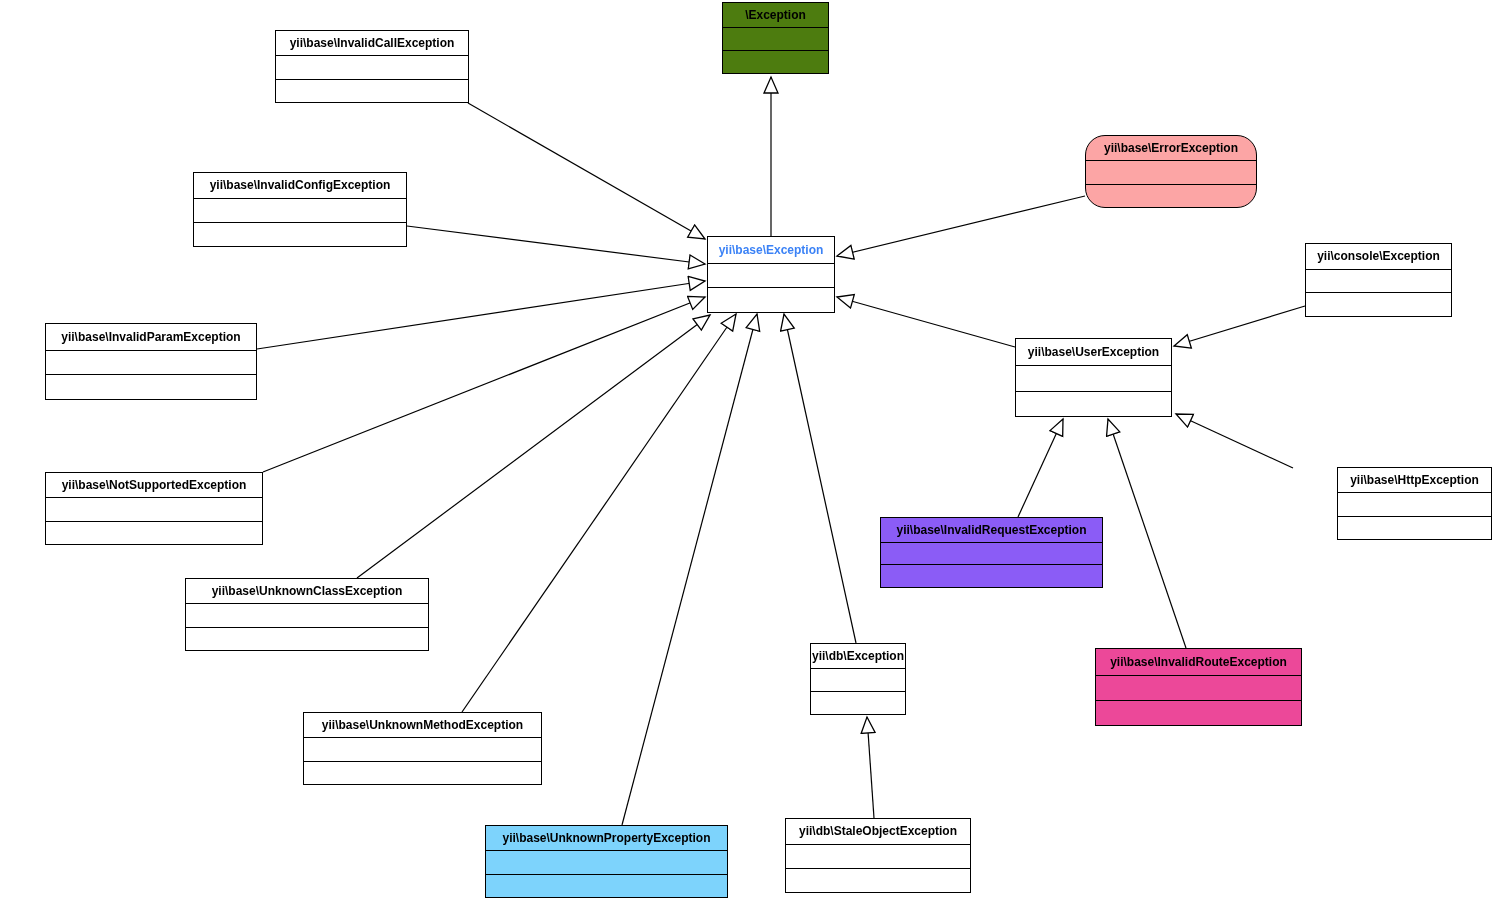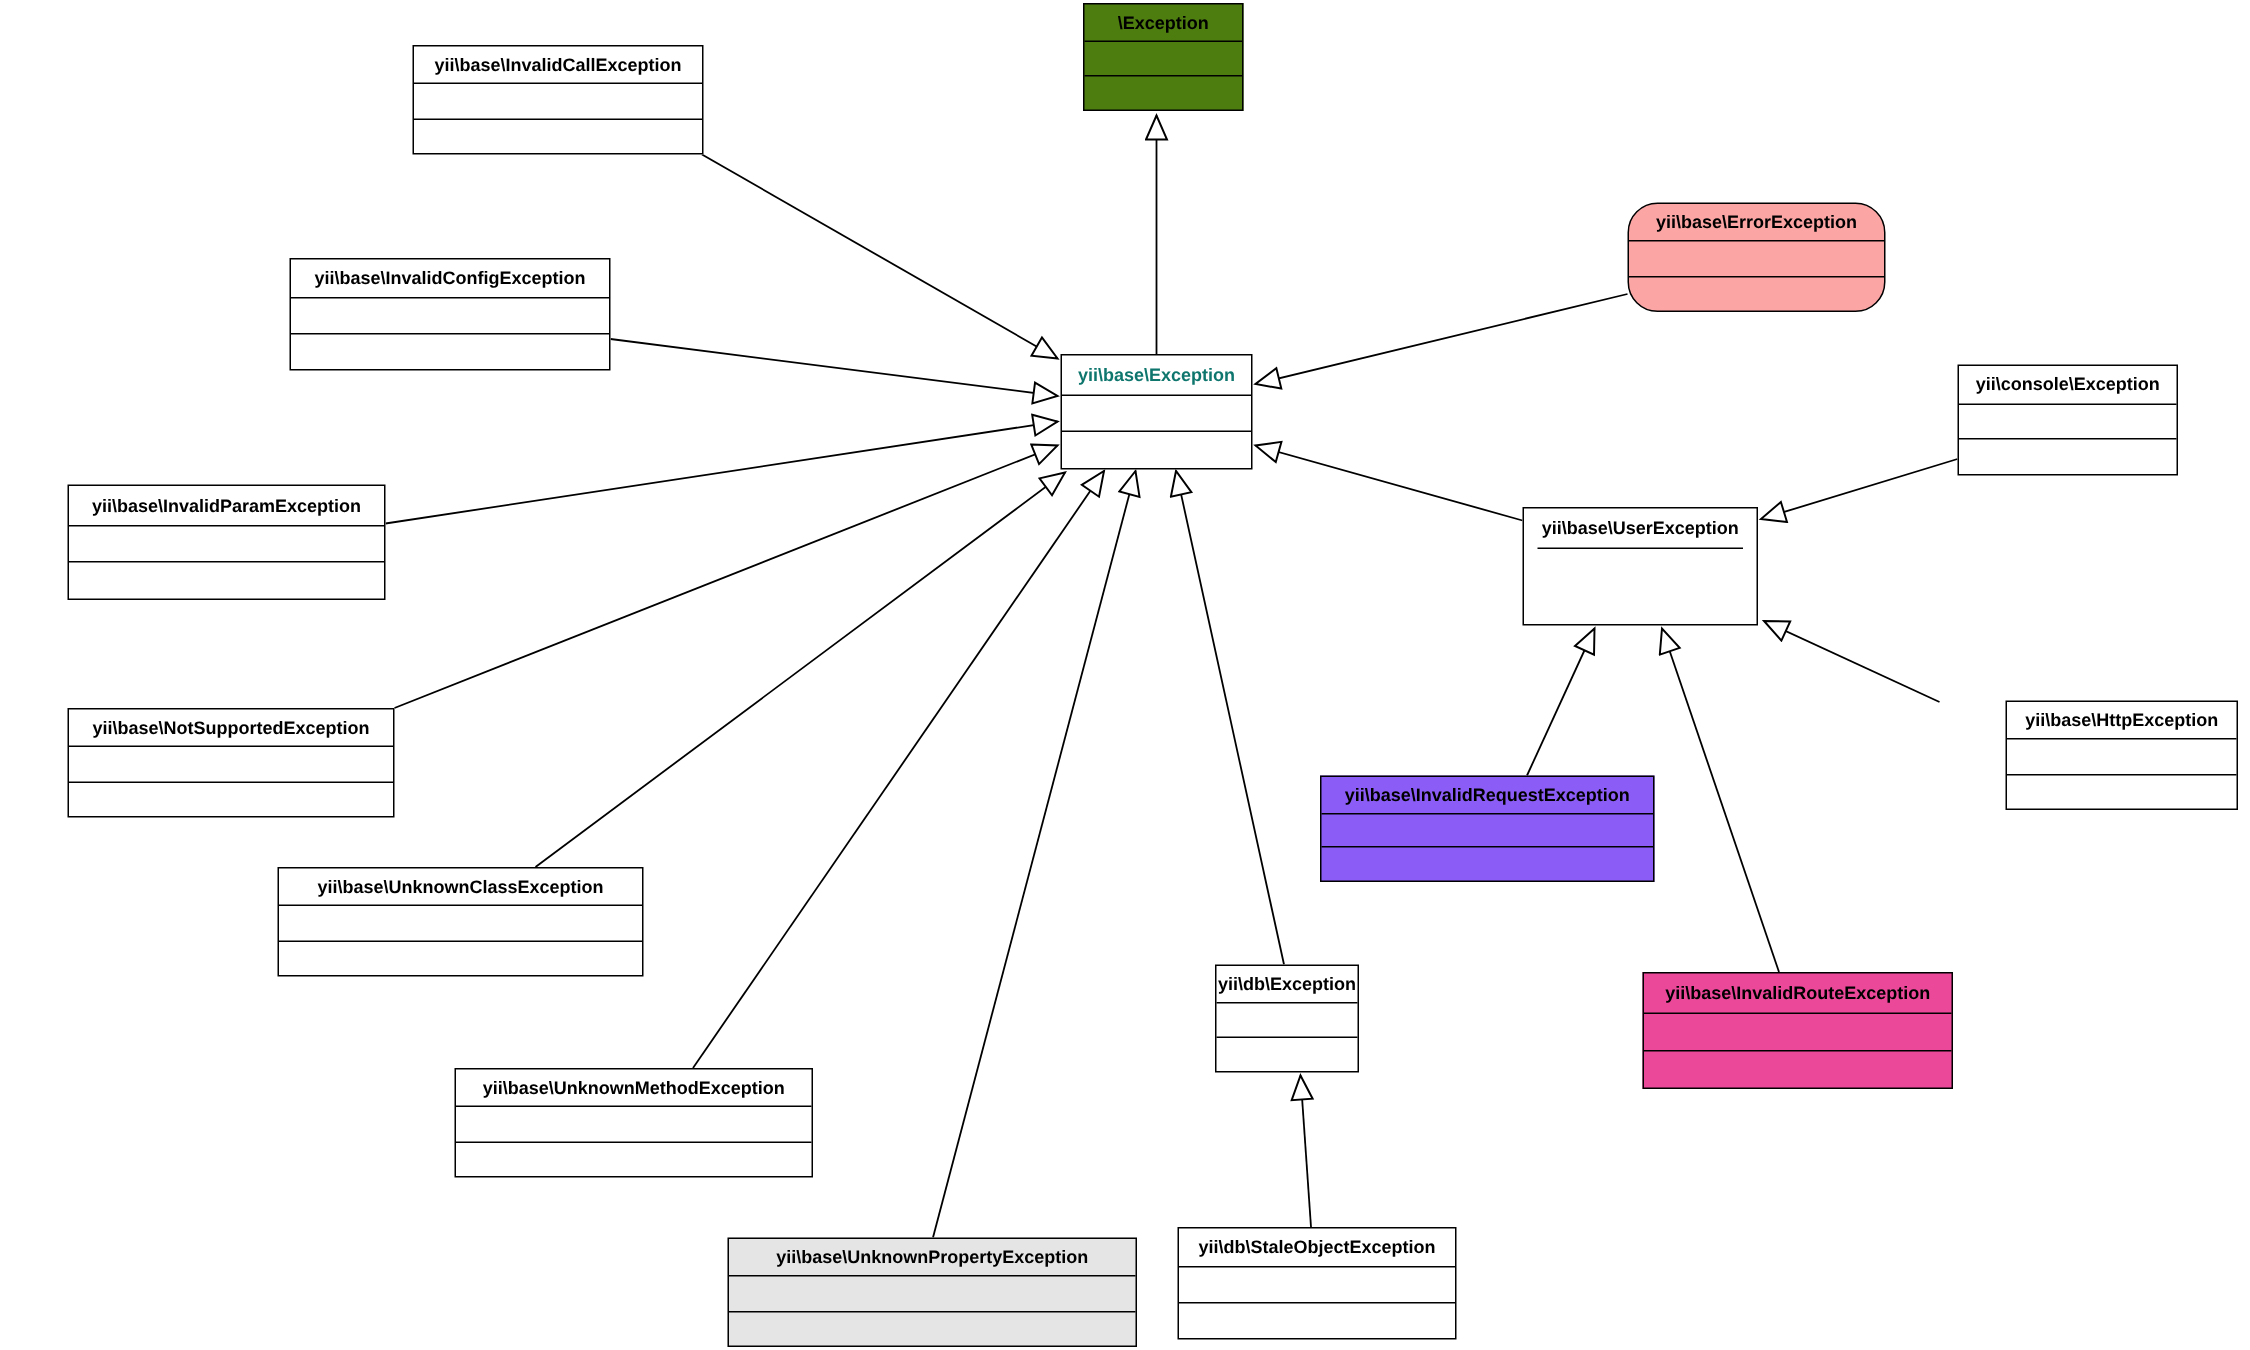--- a/index.html
+++ b/index.html
@@ -82,21 +82,21 @@
       <line x1="1186" y1="648" x2="1108" y2="419" stroke="#000000" marker-end="url(#tri)"></line>
       <line x1="874" y1="818" x2="867" y2="717" stroke="#000000" marker-end="url(#tri)"></line>
     </svg>
 
 <div class="uml-box" style="left: 722px; top: 2px; width: 107px; height: 72px; border-color: rgb(0, 0, 0); background: #4d7c0f;">
       <div class="uml-title" style="color: rgb(0, 0, 0);">\Exception</div>
       <div class="uml-row"></div>
       <div class="uml-row uml-row-last"></div>
     </div>
     <div class="uml-box" style="left: 707px; top: 236px; width: 128px; height: 77px; border-color: rgb(0, 0, 0); background: rgb(255, 255, 255);">
-      <div class="uml-title" style="color: #0f766e;">yii\base\Exception</div>
+      <div class="uml-title" style="color: #3b82f6;">yii\base\Exception</div>
       <div class="uml-row"></div>
       <div class="uml-row uml-row-last"></div>
     </div>
     <div class="uml-box" style="left: 275px; top: 30px; width: 194px; height: 73px; border-color: rgb(0, 0, 0); background: rgb(255, 255, 255);">
       <div class="uml-title" style="color: rgb(0, 0, 0);">yii\base\InvalidCallException</div>
       <div class="uml-row"></div>
       <div class="uml-row uml-row-last"></div>
     </div>
     <div class="uml-box" style="left: 193px; top: 172px; width: 214px; height: 75px; border-color: rgb(0, 0, 0); background: rgb(255, 255, 255);">
       <div class="uml-title" style="color: rgb(0, 0, 0);">yii\base\InvalidConfigException</div>
@@ -116,41 +116,41 @@
     <div class="uml-box" style="left: 185px; top: 578px; width: 244px; height: 73px; border-color: rgb(0, 0, 0); background: rgb(255, 255, 255);">
       <div class="uml-title" style="color: rgb(0, 0, 0);">yii\base\UnknownClassException</div>
       <div class="uml-row"></div>
       <div class="uml-row uml-row-last"></div>
     </div>
     <div class="uml-box" style="left: 303px; top: 712px; width: 239px; height: 73px; border-color: rgb(0, 0, 0); background: rgb(255, 255, 255);">
       <div class="uml-title" style="color: rgb(0, 0, 0);">yii\base\UnknownMethodException</div>
       <div class="uml-row"></div>
       <div class="uml-row uml-row-last"></div>
     </div>
-    <div class="uml-box" style="left: 485px; top: 825px; width: 273px; height: 73px; border-color: rgb(0, 0, 0); background: #e5e5e5;">
+    <div class="uml-box" style="left: 485px; top: 825px; width: 243px; height: 73px; border-color: rgb(0, 0, 0); background: #7dd3fc;">
       <div class="uml-title" style="color: rgb(0, 0, 0);">yii\base\UnknownPropertyException</div>
       <div class="uml-row"></div>
       <div class="uml-row uml-row-last"></div>
     </div>
     <div class="uml-box" style="left: 810px; top: 643px; width: 96px; height: 72px; border-color: rgb(0, 0, 0); background: rgb(255, 255, 255);">
       <div class="uml-title" style="color: rgb(0, 0, 0);">yii\db\Exception</div>
       <div class="uml-row"></div>
       <div class="uml-row uml-row-last"></div>
     </div>
     <div class="uml-box" style="left: 785px; top: 818px; width: 186px; height: 75px; border-color: rgb(0, 0, 0); background: rgb(255, 255, 255);">
       <div class="uml-title" style="color: rgb(0, 0, 0);">yii\db\StaleObjectException</div>
       <div class="uml-row"></div>
       <div class="uml-row uml-row-last"></div>
     </div>
     <div class="uml-box" style="left: 1085px; top: 135px; width: 172px; height: 73px; border-color: rgb(0, 0, 0); background: #fca5a5; border-radius: 20px;">
       <div class="uml-title" style="color: rgb(0, 0, 0);">yii\base\ErrorException</div>
       <div class="uml-row"></div>
       <div class="uml-row uml-row-last"></div>
     </div>
-    <div class="uml-box" style="left: 1015px; top: 338px; width: 157px; height: 79px; border-color: rgb(0, 0, 0); background: rgb(255, 255, 255); align-items: center;">
+    <div class="uml-box" style="left: 1015px; top: 338px; width: 157px; height: 79px; border-color: rgb(0, 0, 0); background: rgb(255, 255, 255);">
       <div class="uml-title" style="color: rgb(0, 0, 0);">yii\base\UserException</div>
       <div class="uml-row"></div>
       <div class="uml-row uml-row-last"></div>
     </div>
     <div class="uml-box" style="left: 1305px; top: 243px; width: 147px; height: 74px; border-color: rgb(0, 0, 0); background: rgb(255, 255, 255);">
       <div class="uml-title" style="color: rgb(0, 0, 0);">yii\console\Exception</div>
       <div class="uml-row"></div>
       <div class="uml-row uml-row-last"></div>
     </div>
     <div class="uml-box" style="left: 1293px; top: 467px; width: 155px; height: 73px; border-color: rgb(0, 0, 0); background: rgb(255, 255, 255); margin-left: 44px;">

